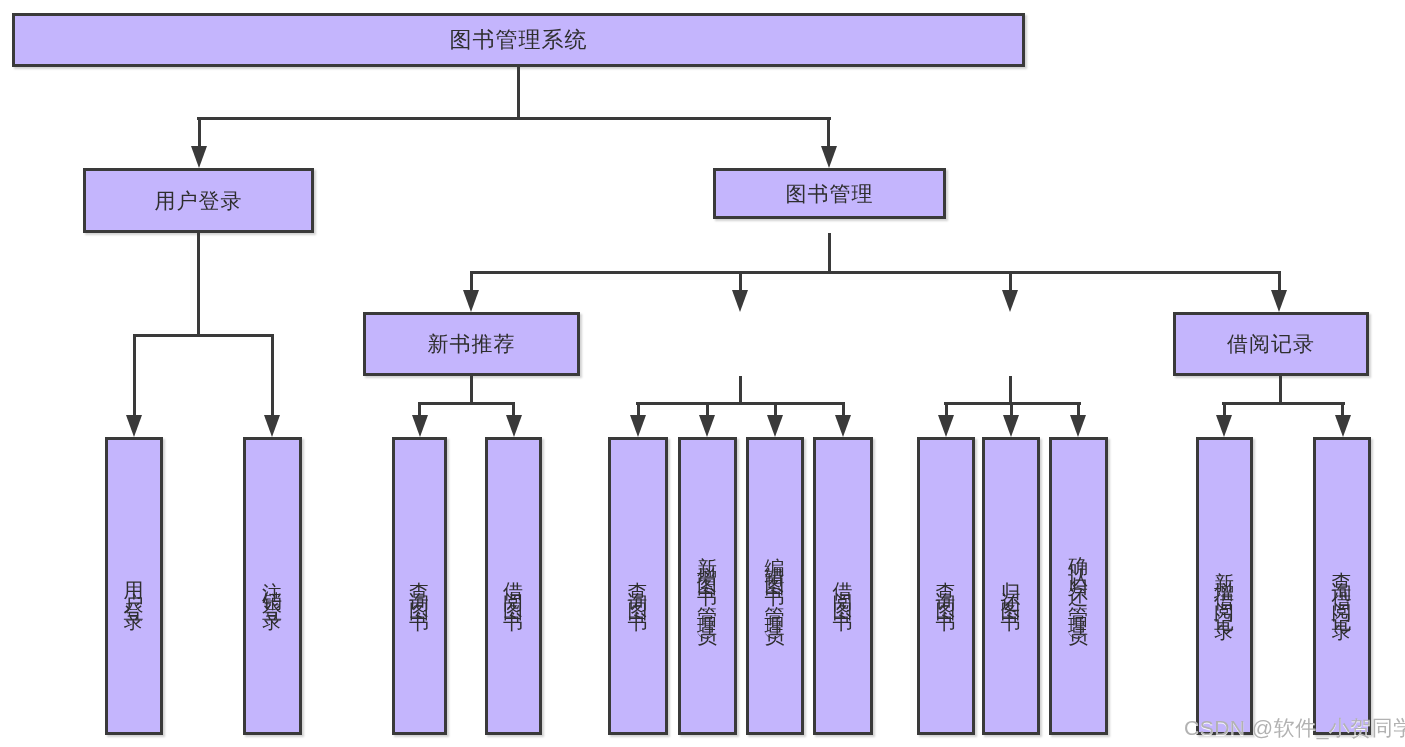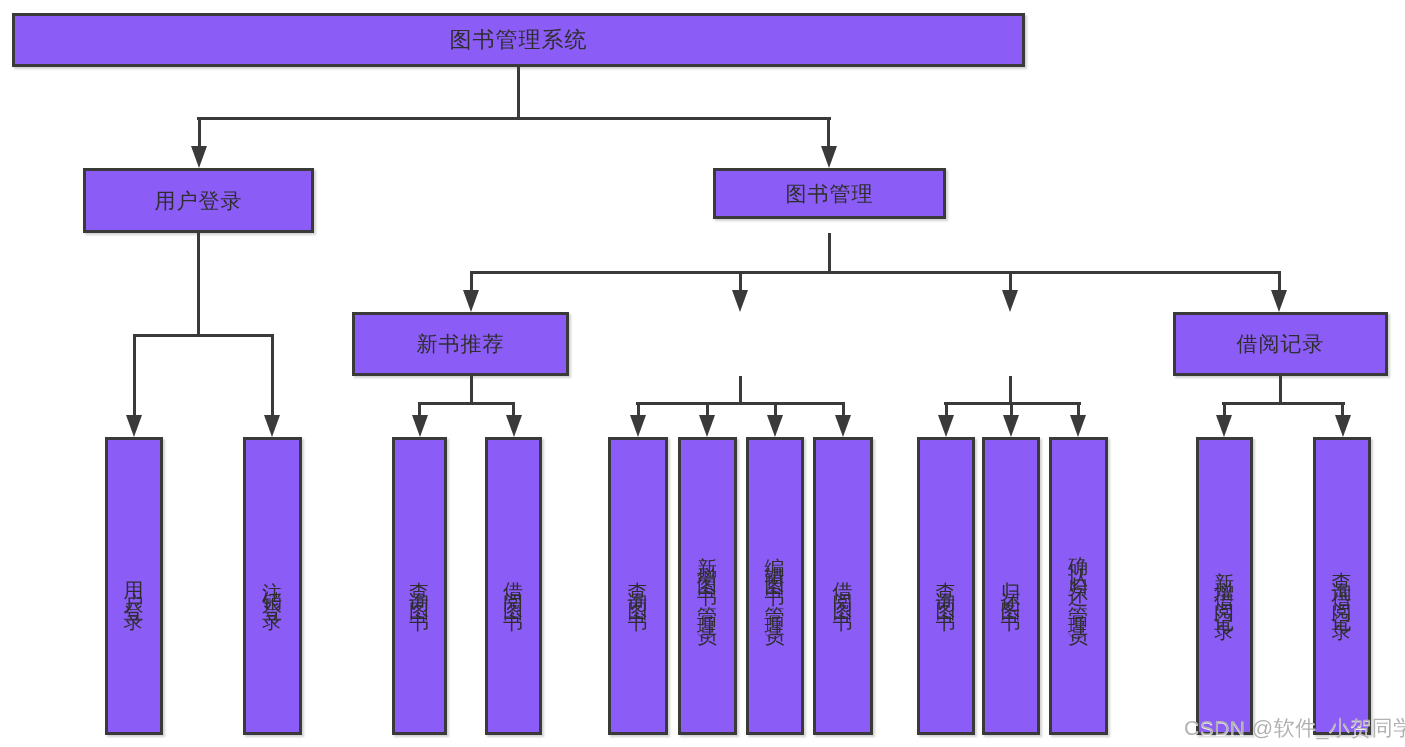--- a/index.html
+++ b/index.html
@@ -11,21 +11,21 @@
   html,body{margin:0;padding:0;background:var(--bg);}
   .canvas{
     position:relative;
     width:1405px;height:747px;
     background:var(--bg);
     font-family:"Liberation Sans","DejaVu Sans",sans-serif;
     overflow:hidden;
   }
   .node{
     position:absolute;
-    background:#8b5cf6;
+    background:#c4b5fd;
     border:3px solid var(--line);
     box-sizing:border-box;
     display:flex;align-items:center;justify-content:center;
     box-shadow:2px 2px 2px rgba(0,0,0,0.18);
     color:var(--text);
   }
   .node.h{font-size:21px;letter-spacing:1px;white-space:nowrap;}
   .node.root{font-size:22px;}
   .node.v{height:298px;}
   .vtext{
@@ -59,22 +59,22 @@
 </head>
 <body>
 
 <div class="canvas">
 
   <div class="node h root" style="left:12px;top:13px;width:1013px;height:54px">图书管理系统</div>
 
   <div class="node h" style="left:83px;top:168px;width:231px;height:65px">用户登录</div>
   <div class="node h" style="left:713px;top:168px;width:233px;height:51px">图书管理</div>
 
-  <div class="node h" style="left:352px;top:312px;width:217px;height:64px">新书推荐</div>
-  <div class="node h" style="left:1173px;top:312px;width:215px;height:64px">借阅记录</div>
+  <div class="node h" style="left:363px;top:312px;width:217px;height:64px">新书推荐</div>
+  <div class="node h" style="left:1173px;top:312px;width:196px;height:64px">借阅记录</div>
 
   <div class="node v" style="left:105px;top:437px;width:58px">
     <span class="vtext">用户登录</span>
     </div>
   <div class="node v" style="left:243px;top:437px;width:59px">
     <span class="vtext">注销登录</span>
     </div>
 
   <div class="node v" style="left:392px;top:437px;width:55px">
     <span class="vtext">查询图书</span>

